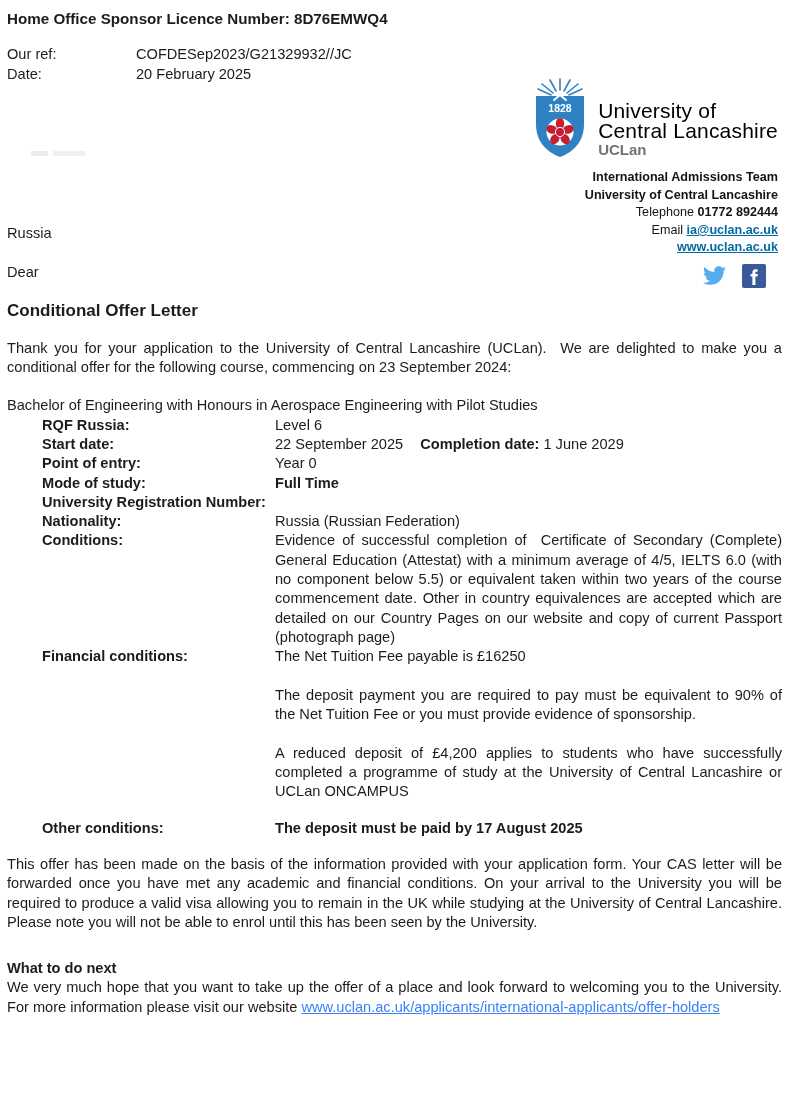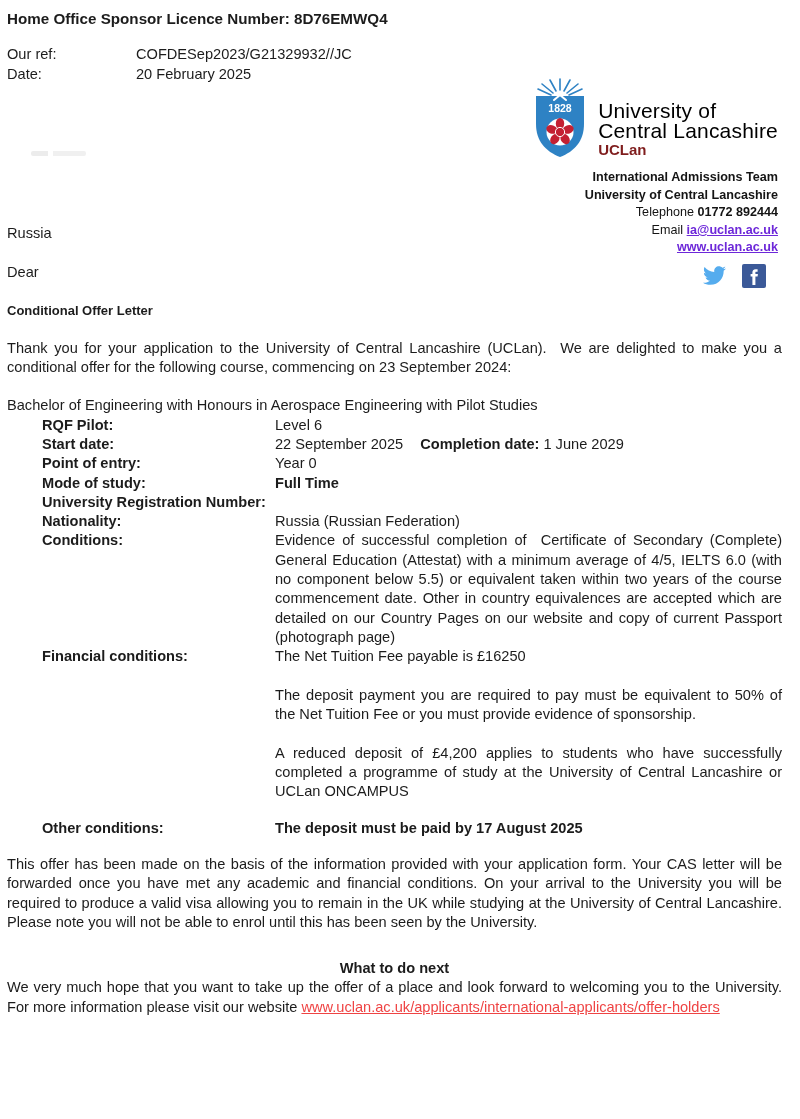--- a/index.html
+++ b/index.html
@@ -15,44 +15,44 @@
   .ref-block{margin-top:17px;}
   .ref-row{display:flex;gap:24px;}
   .ref-row .lbl{width:105px;flex:0 0 105px;}
   .redacted{position:absolute;left:31px;top:151px;width:55px;height:5px;
     background:linear-gradient(90deg,#ececec 0 30%,transparent 30% 40%,#f0f0f0 40% 100%);border-radius:2px;}
   
   .right-block{position:absolute;top:78px;right:22px;width:270px;text-align:right;}
   .logo-row{display:flex;justify-content:flex-end;align-items:flex-end;}
   .logo-text{text-align:left;margin-left:7px;margin-top:16px;}
   .logo-line{font-size:21px;line-height:20px;color:#000000;letter-spacing:0.2px;}
-  .logo-abbr{font-size:15px;line-height:17px;color:#7f1d1d;font-weight:bold;}
+  .logo-abbr{font-size:15px;line-height:17px;color:#737373;font-weight:bold;}
   .contact{margin-top:11px;font-size:12.6px;line-height:17.6px;font-weight:bold;color:#141414;}
   .contact .plain{font-weight:normal;}
-  .contact a{color:#6d28d9;text-decoration:underline;font-weight:bold;cursor:pointer;}
+  .contact a{color:#0369a1;text-decoration:underline;font-weight:bold;cursor:pointer;}
   .social{margin-top:7px;display:flex;justify-content:flex-end;gap:14px;align-items:center;padding-right:12px;}
   .social svg{display:block;cursor:pointer;}
   
   .country{margin-top:140px;}
   .salutation{margin-top:20px;}
-  .letter-heading{margin-top:19px;font-weight:bold;font-size:13px;}
+  .letter-heading{margin-top:19px;font-weight:bold;font-size:17px;}
   .para{text-align:justify;}
   .intro{margin-top:18px;}
   
   .details{margin-top:19px;}
   .drow{display:flex;}
   .drow .dlbl{flex:0 0 268px;width:268px;padding-left:35px;box-sizing:border-box;font-weight:bold;}
   .drow .dval{flex:1;text-align:justify;}
   .drow .dval.nojust{text-align:left;}
   .inline-gap{display:inline-block;width:17px;}
   .fin-para{margin-top:19.3px;text-align:justify;}
   .other-row{margin-top:17px;}
   .offer-note{margin-top:17px;}
-  .next-heading{margin-top:27px;font-weight:bold;text-align:center;}
-  .next-para a{color:#ef4444;text-decoration:underline;cursor:pointer;}
+  .next-heading{margin-top:27px;font-weight:bold;}
+  .next-para a{color:#3b82f6;text-decoration:underline;cursor:pointer;}
 </style>
 </head>
 <body>
 
 <div class="content">
 
   <div class="sponsor">Home Office Sponsor Licence Number: 8D76EMWQ4</div>
 
   <div class="ref-block">
     <div class="ref-row">
@@ -121,21 +121,21 @@
   <div class="country">Russia</div>
   <div class="salutation">Dear</div>
   <div class="letter-heading">Conditional Offer Letter</div>
   <p class="para intro" style="margin:18px 0 0 0;">Thank you for your application to the University of Central Lancashire (UCLan).&nbsp; We are delighted to make you a conditional offer for the following course, commencing on 23 September 2024:</p>
 
   <div class="details">
     <div class="drow">
       <span class="dval nojust">Bachelor of Engineering with Honours in Aerospace Engineering with Pilot Studies</span>
     </div>
     <div class="drow">
-      <span class="dlbl">RQF Pilot:</span>
+      <span class="dlbl">RQF Russia:</span>
       <span class="dval nojust">Level 6</span>
     </div>
     <div class="drow">
       <span class="dlbl">Start date:</span>
       <span class="dval nojust"><span>22 September 2025</span><span class="inline-gap"></span><span class="bold">Completion date:</span> <span>1 June 2029</span></span>
     </div>
     <div class="drow">
       <span class="dlbl">Point of entry:</span>
       <span class="dval nojust">Year 0</span>
     </div>
@@ -152,21 +152,21 @@
       <span class="dval nojust">Russia (Russian Federation)</span>
     </div>
     <div class="drow">
       <span class="dlbl">Conditions:</span>
       <span class="dval">Evidence of successful completion of&nbsp; Certificate of Secondary (Complete) General Education (Attestat) with a minimum average of 4/5, IELTS 6.0 (with no component below 5.5) or equivalent taken within two years of the course commencement date. Other in country equivalences are accepted which are detailed on our Country Pages on our website and copy of current Passport (photograph page)</span>
     </div>
     <div class="drow">
       <span class="dlbl">Financial conditions:</span>
       <span class="dval nojust">
         <div>The Net Tuition Fee payable is £16250</div>
-        <div class="fin-para">The deposit payment you are required to pay must be equivalent to 50% of the Net Tuition Fee or you must provide evidence of sponsorship.</div>
+        <div class="fin-para">The deposit payment you are required to pay must be equivalent to 90% of the Net Tuition Fee or you must provide evidence of sponsorship.</div>
         <div class="fin-para">A reduced deposit of £4,200 applies to students who have successfully completed a programme of study at the University of Central Lancashire or UCLan ONCAMPUS</div>
       </span>
     </div>
     <div class="drow other-row">
       <span class="dlbl">Other conditions:</span>
       <span class="dval nojust bold">The deposit must be paid by 17 August 2025</span>
     </div>
   </div>
 
   <p class="para offer-note" style="margin:17px 0 0 0;">This offer has been made on the basis of the information provided with your application form. Your CAS letter will be forwarded once you have met any academic and financial conditions. On your arrival to the University you will be required to produce a valid visa allowing you to remain in the UK while studying at the University of Central Lancashire. Please note you will not be able to enrol until this has been seen by the University.</p>

